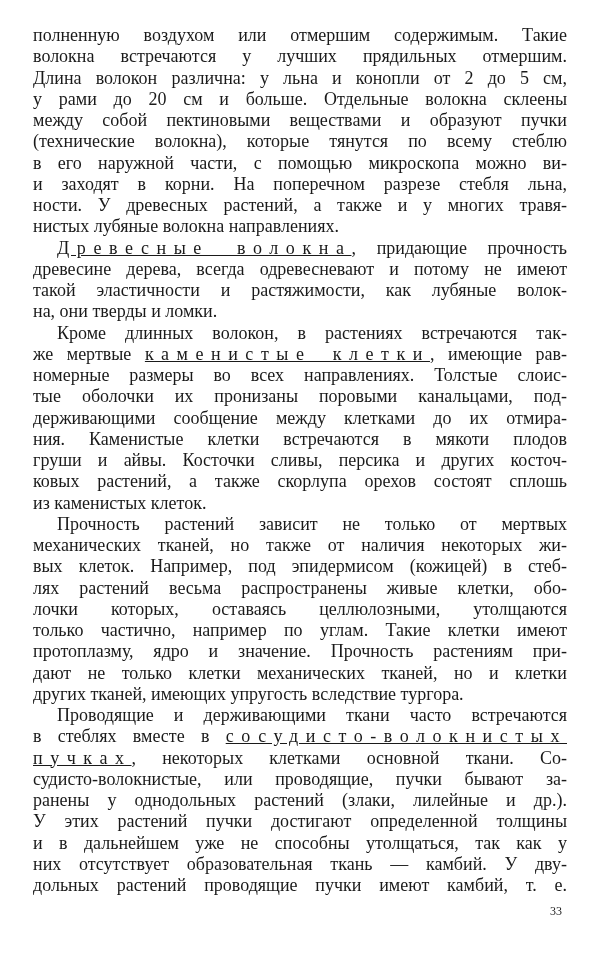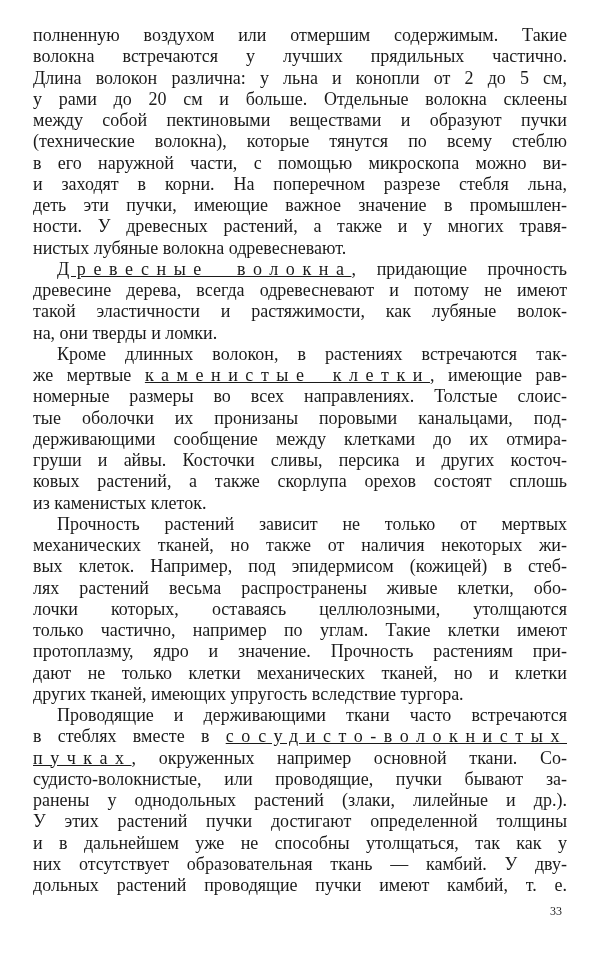--- a/index.html
+++ b/index.html
@@ -54,66 +54,66 @@
       color: #1a1a1a;
     }
   </style>
 </head>
 <body>
 
 <div class="page">
 
   <div>
     <span class="line">полненную воздухом или отмершим содержимым. Такие</span>
-    <span class="line">волокна встречаются у лучших прядильных частично.</span>
+    <span class="line">волокна встречаются у лучших прядильных отмершим.</span>
     <span class="line">Длина волокон различна: у льна и конопли от 2 до 5 см,</span>
     <span class="line">у рами до 20 см и больше. Отдельные волокна склеены</span>
     <span class="line">между собой пектиновыми веществами и образуют пучки</span>
     <span class="line">(технические волокна), которые тянутся по всему стеблю</span>
     <span class="line">в его наружной части, с помощью микроскопа можно ви-</span>
     <span class="line">и заходят в корни. На поперечном разрезе стебля льна,</span>
-    <span class="line">деть эти пучки, имеющие важное значение в промышлен-</span>
     <span class="line">ности. У древесных растений, а также и у многих травя-</span>
-    <span class="line last">нистых лубяные волокна одревесневают.</span>
+    <span class="line last">нистых лубяные волокна направлениях.</span>
   </div>
 
   <div>
     <span class="line indent"><span class="spaced">Древесные волокна</span><span>, придающие прочность</span></span>
     <span class="line">древесине дерева, всегда одревесневают и потому не имеют</span>
     <span class="line">такой эластичности и растяжимости, как лубяные волок-</span>
     <span class="line last">на, они тверды и ломки.</span>
   </div>
 
   <div>
     <span class="line indent">Кроме длинных волокон, в растениях встречаются так-</span>
     <span class="line"><span>же мертвые </span><span class="spaced">каменистые клетки</span><span>, имеющие рав-</span></span>
     <span class="line">номерные размеры во всех направлениях. Толстые слоис-</span>
     <span class="line">тые оболочки их пронизаны поровыми канальцами, под-</span>
     <span class="line">держивающими сообщение между клетками до их отмира-</span>
+    <span class="line">ния. Каменистые клетки встречаются в мякоти плодов</span>
     <span class="line">груши и айвы. Косточки сливы, персика и других косточ-</span>
     <span class="line">ковых растений, а также скорлупа орехов состоят сплошь</span>
     <span class="line last">из каменистых клеток.</span>
   </div>
 
   <div>
     <span class="line indent">Прочность растений зависит не только от мертвых</span>
     <span class="line">механических тканей, но также от наличия некоторых жи-</span>
     <span class="line">вых клеток. Например, под эпидермисом (кожицей) в стеб-</span>
     <span class="line">лях растений весьма распространены живые клетки, обо-</span>
     <span class="line">лочки которых, оставаясь целлюлозными, утолщаются</span>
     <span class="line">только частично, например по углам. Такие клетки имеют</span>
     <span class="line">протоплазму, ядро и значение. Прочность растениям при-</span>
     <span class="line">дают не только клетки механических тканей, но и клетки</span>
     <span class="line last">других тканей, имеющих упругость вследствие тургора.</span>
   </div>
 
   <div>
     <span class="line indent">Проводящие и держивающими ткани часто встречаются</span>
     <span class="line"><span>в стеблях вместе в </span><span class="spaced">сосудисто-волокнистых</span></span>
-    <span class="line"><span class="spaced">пучках</span><span>, окруженных например основной ткани. Со-</span></span>
+    <span class="line"><span class="spaced">пучках</span><span>, некоторых клетками основной ткани. Со-</span></span>
     <span class="line">судисто-волокнистые, или проводящие, пучки бывают за-</span>
     <span class="line">ранены у однодольных растений (злаки, лилейные и др.).</span>
     <span class="line">У этих растений пучки достигают определенной толщины</span>
     <span class="line">и в дальнейшем уже не способны утолщаться, так как у</span>
     <span class="line">них отсутствует образовательная ткань — камбий. У дву-</span>
     <span class="line">дольных растений проводящие пучки имеют камбий, т. е.</span>
   </div>
 
 </div>
 

